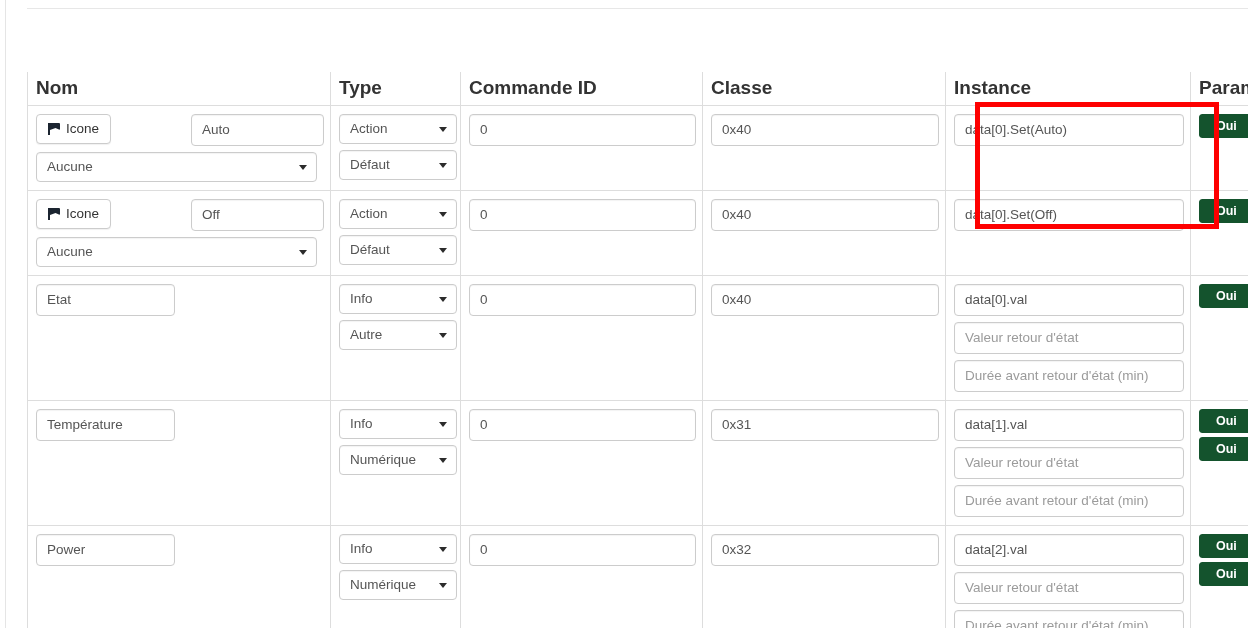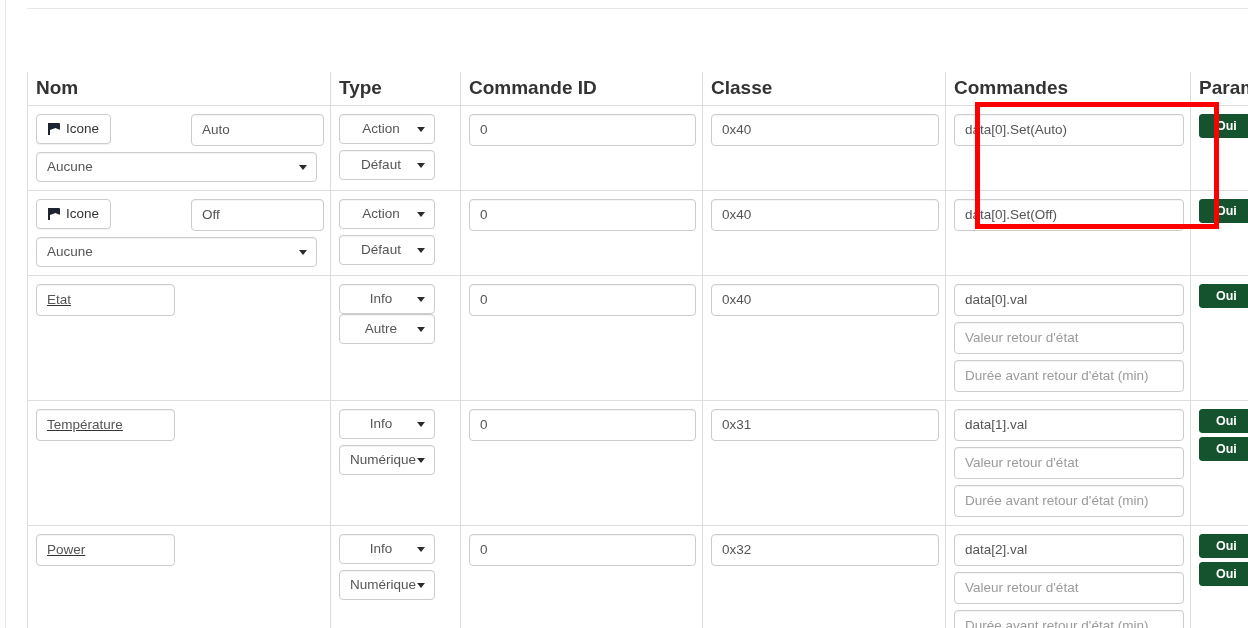--- a/index.html
+++ b/index.html
@@ -203,23 +203,23 @@
     position: absolute;
     left: 2px; top: 0.5px;
     width: 10px; height: 7px;
     background: #1b2430;
     border-radius: 0 1px 1px 0;
     clip-path: polygon(0 0, 100% 0, 100% 100%, 55% 72%, 0 100%);
   }
   .name-field { margin-left: auto; width: 133px; }
   .name-field .inp { text-align: left; }
 
-  .nom-single { width: 139px; text-decoration: underline; }
+  .nom-single { width: 139px; }
   .sel-aucune { width: 281px; }
-  .sel-type   { width: 96px; text-align: center; }
+  .sel-type   { width: 118px; }
 
   
   .badge-group {
     display: flex;
     align-items: stretch;
     height: 24px;
     border-radius: 3px;
     width: 88px;
     overflow: hidden;
   }
@@ -283,21 +283,21 @@
         <col class="col-classe">
           <col class="col-commande">
           <col class="col-param">
       </colgroup>
       <thead>
         <tr>
           <th>Nom</th>
           <th>Type</th>
           <th>Commande ID</th>
           <th>Classe</th>
-          <th>Commandes</th>
+          <th>Instance</th>
           <th>Paramèt</th>
         </tr>
       </thead>
       <tbody id="tbody">
           <tr>
             <td>
               <div class="name-top">
                 <button class="btn-icone">
                   <span class="flag-ico"></span>
                   <span>Icone</span>
@@ -362,21 +362,21 @@
             </td>
           </tr>
           <tr>
             <td>
               <div class="nom-single">
                 <input class="inp" value="Etat" style="">
               </div>
             </td>
             <td>
               <div class="sel sel-type"><span>Info</span><span class="caret"></span></div>
-              <div class="sel sel-type" style=""><span>Autre</span><span class="caret"></span></div>
+              <div class="sel sel-type" style="margin-top:6px"><span>Autre</span><span class="caret"></span></div>
             </td>
             <td>
               <input class="inp" value="0" style="">
             </td>
             <td>
               <input class="inp" value="0x40" style="">
             </td>
             <td>
               <input class="inp" value="data[0].val" style="">
               <input class="inp" style="margin-top: 6px;" placeholder="Valeur retour d'état">

